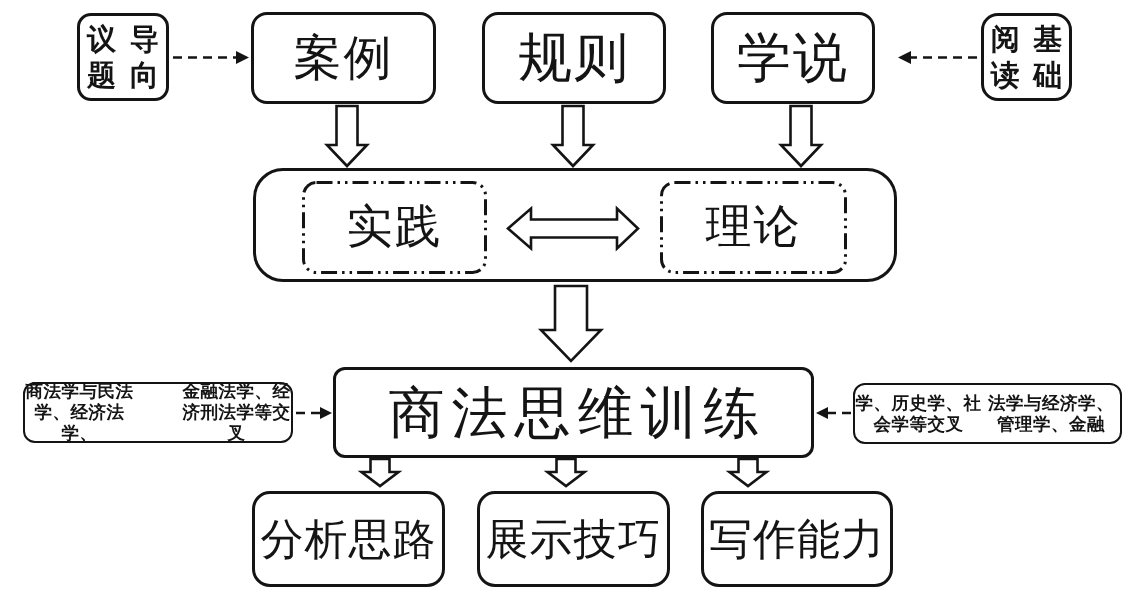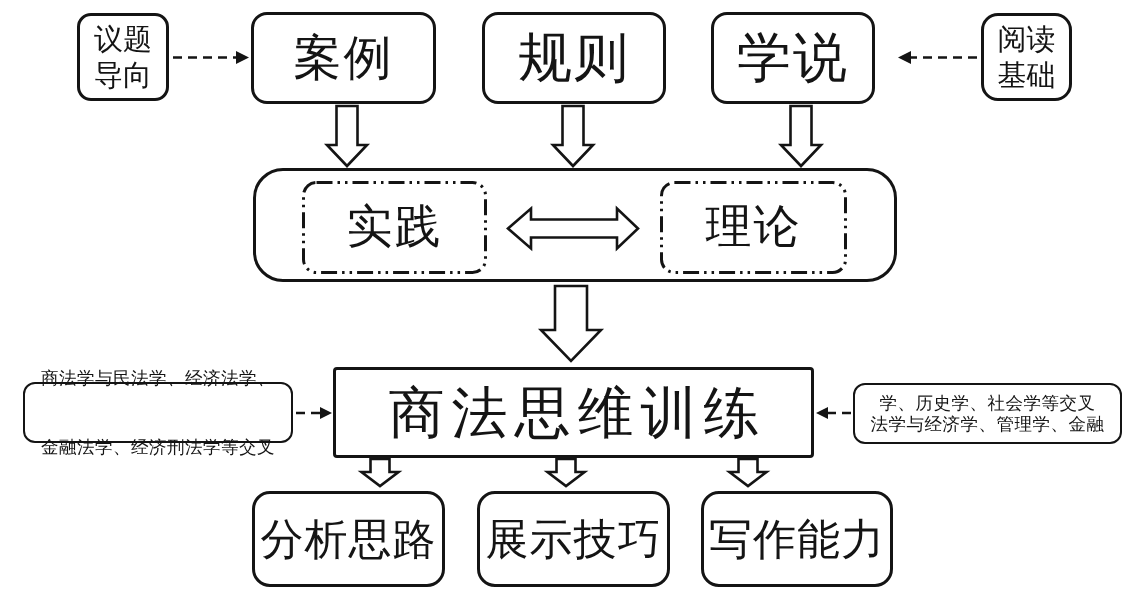--- a/index.html
+++ b/index.html
@@ -16,21 +16,21 @@
     position: absolute;
     box-sizing: border-box;
     background: #ffffff;
     border: 3px solid #141414;
     display: flex;
     align-items: center;
     justify-content: center;
     text-align: center;
     line-height: 1;
   }
-  .box.two-line { flex-direction: column; }
+  .box.two-line { flex-direction: row; font-weight: bold; }
   
   .b-topic   { left: 77px;  top: 13px;  width: 92px;  height: 88px; border-radius: 14px; font-size: 29px; }
   .b-reading { left: 981px; top: 13px;  width: 91px;  height: 88px; border-radius: 17px; font-size: 29px; }
   .b-topic span, .b-reading span { display: block; line-height: 36px; }
   
   .b-case     { left: 251px; top: 12px; width: 185px; height: 92px; border-radius: 16px; font-size: 48px; letter-spacing: 2px; }
   .b-rules    { left: 482px; top: 12px; width: 184px; height: 92px; border-radius: 16px; font-size: 54px; letter-spacing: 2px; justify-content: center; }
   .b-doctrine { left: 711px; top: 12px; width: 164px; height: 92px; border-radius: 16px; font-size: 54px; letter-spacing: 2px; }
   
   .b-container { left: 253px; top: 168px; width: 644px; height: 114px; border-radius: 30px; }
@@ -40,21 +40,21 @@
     display: flex;
     align-items: center;
     justify-content: center;
     font-size: 46px;
     letter-spacing: 2px;
     background: transparent;
   }
   .i-practice { left: 302px; top: 181px; width: 185px; height: 92px; }
   .i-theory   { left: 660px; top: 181px; width: 187px; height: 92px; }
   
-  .b-training { left: 333px; top: 367px; width: 481px; height: 91px; border-radius: 4px; font-size: 56px; letter-spacing: 7px; padding-left: 8px; }
+  .b-training { left: 333px; top: 367px; width: 481px; height: 91px; border-radius: 12px; font-size: 56px; letter-spacing: 7px; padding-left: 8px; }
   
   .note {
     border-width: 2.5px;
     border-radius: 12px;
     font-size: 17.5px;
     line-height: 21px;
     letter-spacing: 0.5px;
   }
   .b-left-note  { left: 23px;  top: 382px; width: 270px; height: 61px; gap: 48px; }
   .b-right-note { left: 853px; top: 383px; width: 269px; height: 61px; }

